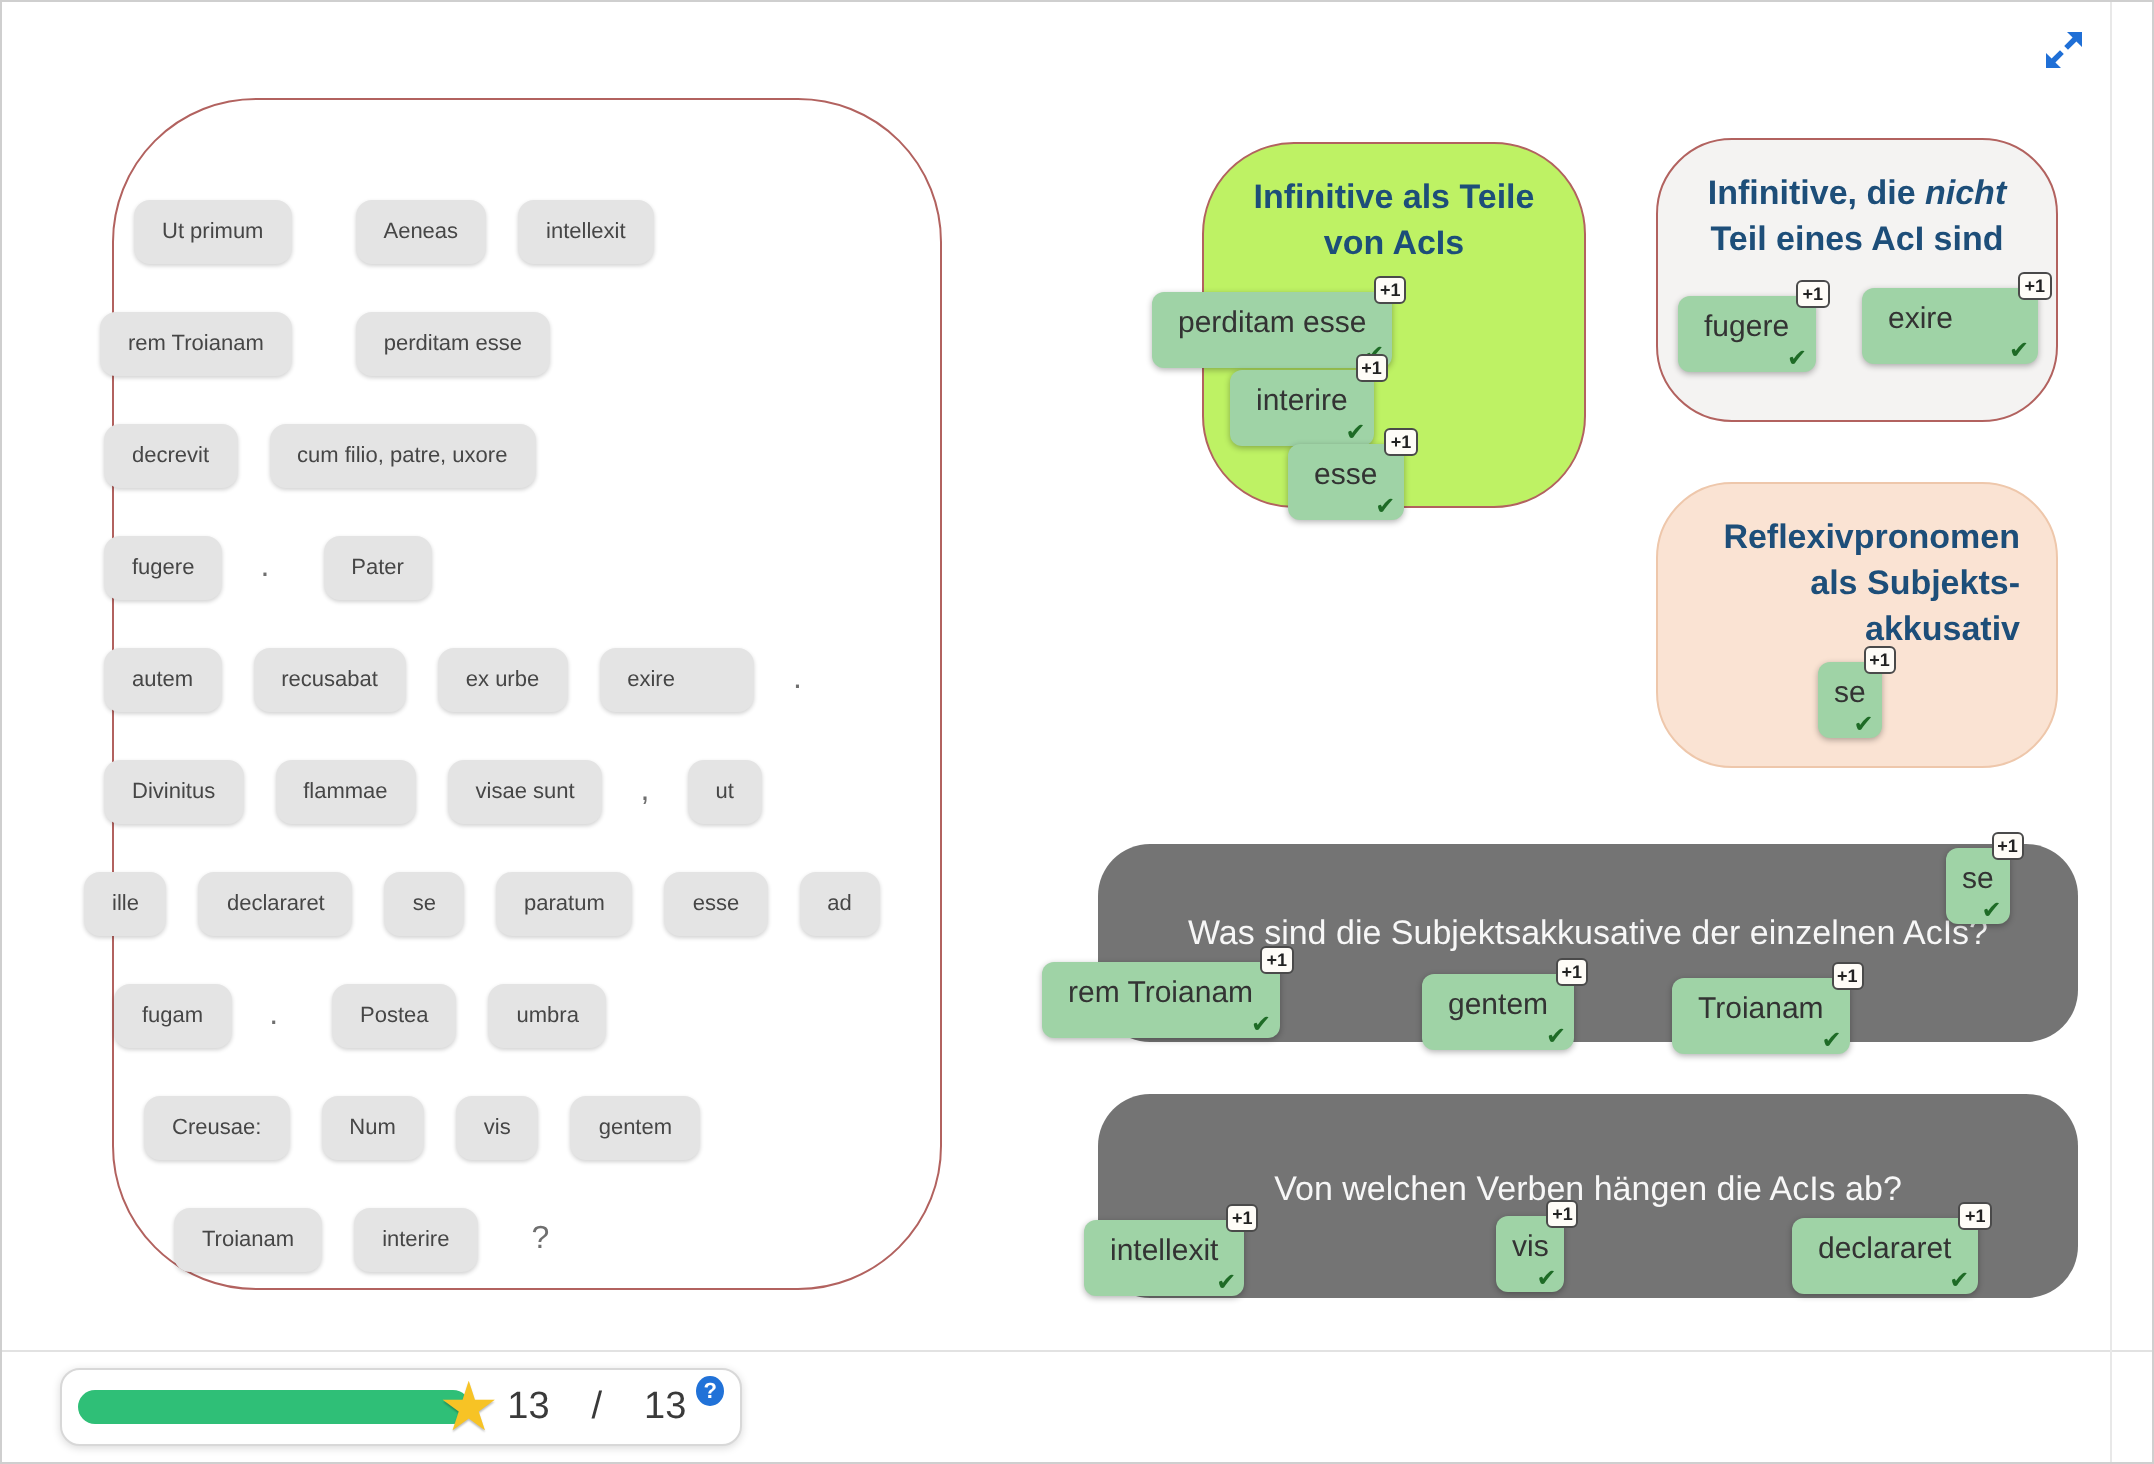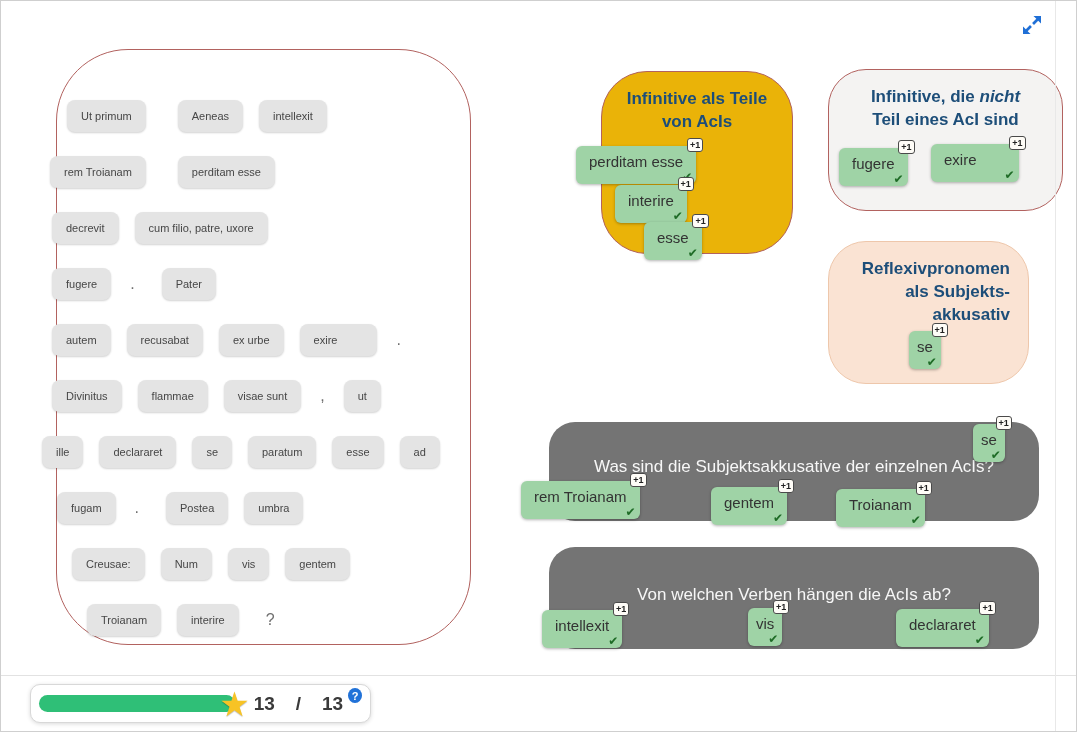--- a/index.html
+++ b/index.html
@@ -14,22 +14,22 @@
   .text-panel { position:absolute; left:55px; top:48px; width:415px; height:596px; background:#fff;
                 border:1px solid #b2625f; border-radius:72px; box-sizing:border-box; padding-top:47px; }
   .text-row { display:flex; align-items:center; gap:16px; margin-bottom:18px; height:38px; }
   .chip { background:#e4e4e4; border-radius:8px; padding:10px 14px; font-size:11px; color:#464646;
           white-space:nowrap; box-shadow:0 1px 2px rgba(0,0,0,.18); cursor:pointer; }
   .chip.wide { padding-right:40px; }
   .punct { color:#6f6f6f; font-size:16px; padding:0 3px; }
 
   
   .cat-box { position:absolute; box-sizing:border-box; }
-  .box-aci { left:600px; top:70px; width:192px; height:183px; background:#eab308; border:1px solid #b2625f; border-radius:46px; }
-  .box-nonaci { left:827px; top:68px; width:235px; height:142px; background:#f4f3f2; border:1px solid #b2625f; border-radius:38px; }
+  .box-aci { left:600px; top:70px; width:192px; height:183px; background:#bef264; border:1px solid #b2625f; border-radius:46px; }
+  .box-nonaci { left:827px; top:68px; width:201px; height:142px; background:#f4f3f2; border:1px solid #b2625f; border-radius:38px; }
   .box-reflexive { left:827px; top:240px; width:201px; height:143px; background:#fae3d3; border:1px solid #eec7ab; border-radius:38px; }
   .box-title { font-weight:bold; color:#1d4e79; font-size:17px; line-height:1.35; text-align:center; padding-top:16px; }
   .box-reflexive .box-title { text-align:right; padding:16px 18px 0 18px; }
   .box-title .it { font-style:italic; }
 
   
   .dark-box { position:absolute; background:#747474; border-radius:26px; box-sizing:border-box; }
   .dark-subj { left:548px; top:421px; width:490px; height:99px; }
   .dark-verbs { left:548px; top:546px; width:490px; height:102px; }
   .dark-q { color:#f7f7f7; font-size:17px; text-align:center; }
@@ -45,21 +45,21 @@
                  padding:0 2px; font-size:9px; font-weight:bold; color:#222; line-height:12px; }
   .gchip .chk { position:absolute; right:4px; bottom:0; font-size:12px; font-weight:bold; color:#1e6b26; }
 
   
   .bottom-bar { position:absolute; left:0; bottom:0; width:100%; height:55px; background:#fff; border-top:1px solid #e2e2e2; }
   .progress-widget { position:absolute; left:29px; top:8px; width:341px; height:39px; background:#fff; border:1px solid #d8d8d8;
                      border-radius:10px; box-shadow:0 1px 4px rgba(0,0,0,.15); display:flex; align-items:center;
                      padding:0 8px; box-sizing:border-box; }
   .progress-bar { width:213px; height:17px; background:#2fbf77; border-radius:9px; }
   .star { font-size:34px; color:#f7c325; margin-left:-16px; line-height:1; z-index:2; text-shadow:0 1px 1px rgba(0,0,0,.25); }
-  .score { font-size:19px; font-weight:bold; color:#3a3a3a; margin-left:4px; display:flex; gap:21px; }
+  .score { font-size:19px; font-weight:normal; color:#3a3a3a; margin-left:4px; display:flex; gap:21px; }
   .help { width:15px; height:15px; background:#2172d8; color:#fff; border-radius:50%; font-size:11px; font-weight:bold;
           display:flex; align-items:center; justify-content:center; margin:-16px 0 0 5px; cursor:pointer; }
 </style>
 </head>
 <body>
 
 <div class="app">
   <div class="main-area">
 
     <button class="expand-btn">

